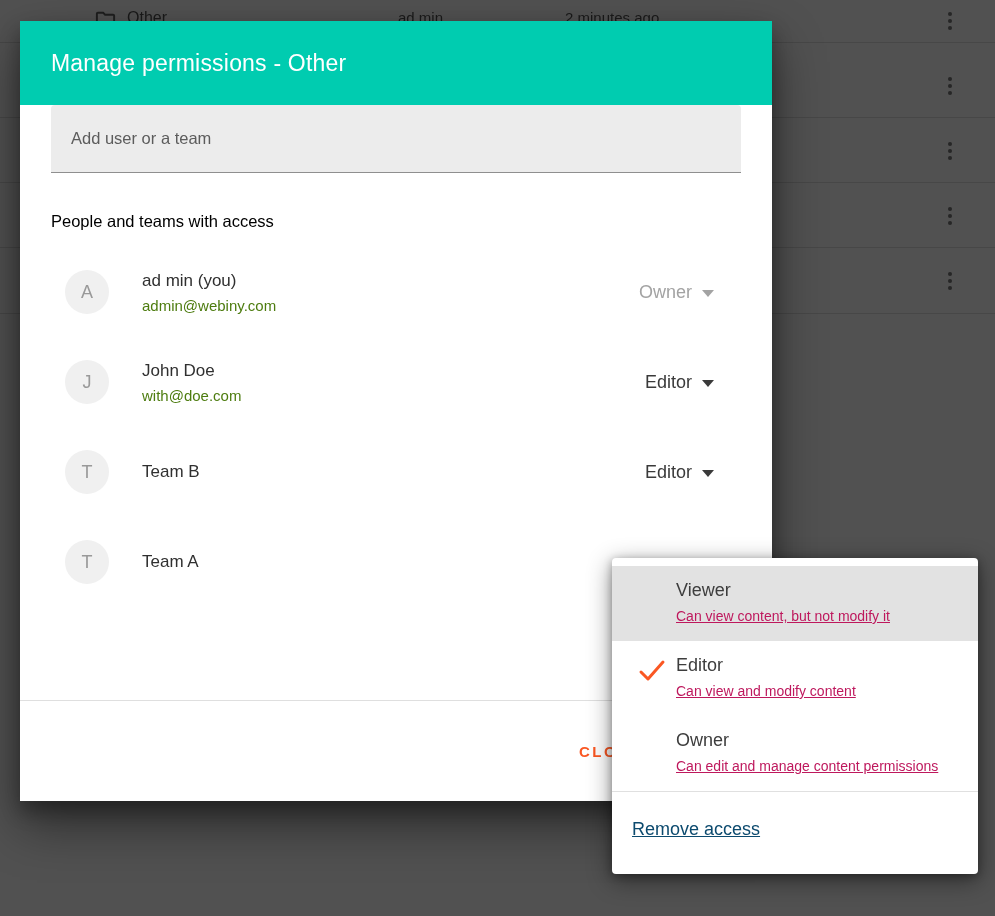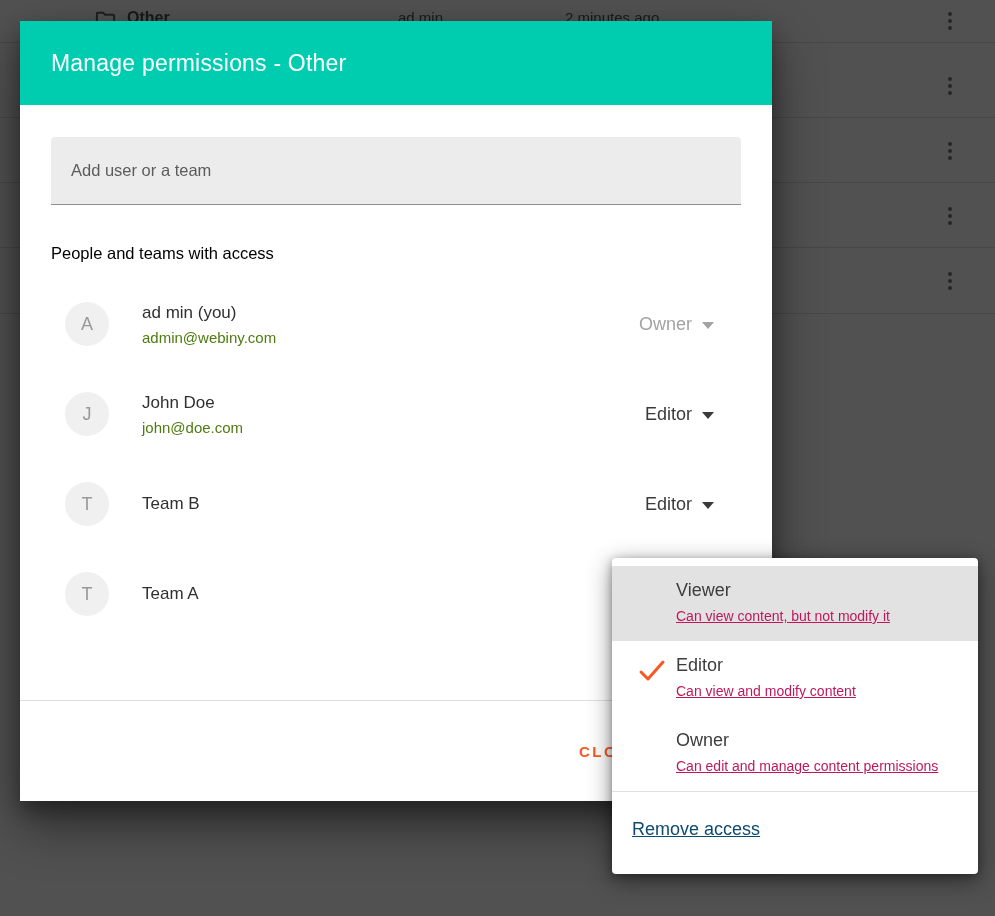--- a/index.html
+++ b/index.html
@@ -3,34 +3,34 @@
 <meta charset="utf-8">
 <style>
   * { margin:0; padding:0; box-sizing:border-box; }
   html,body { background:#515151; font-family:"Liberation Sans", sans-serif; }
   .screen { position:relative; width:995px; height:916px; background:#515151; overflow:hidden; }
 
   
   .bd-border { position:absolute; left:0; width:995px; height:1px; background:#474747; }
   .bd-row-top { position:absolute; left:0; top:0; width:995px; height:42px; }
   .bd-cell { position:absolute; top:9px; color:#1a1a1a; font-size:16px; white-space:nowrap; }
-  .bd-name { left:127px; font-weight:700; }
+  .bd-name { left:127px; font-weight:400; }
   .bd-createdby { left:398px; font-size:15px; }
   .bd-modified { left:565px; font-size:15px; }
   .folder-ic { position:absolute; left:94px; top:8px; width:23px; height:23px; }
   .kebab { position:absolute; left:942px; width:16px; display:flex; flex-direction:column; align-items:center; gap:3px; }
   .kebab i { width:4px; height:4px; border-radius:50%; background:#262626; }
 
   
   .dialog { position:absolute; left:20px; top:21px; width:752px; height:780px; background:#ffffff;
             box-shadow:0 24px 48px rgba(0,0,0,.45), 0 10px 18px rgba(0,0,0,.3); z-index:2; }
   .dlg-header { height:84px; background:#00ccb0; display:flex; align-items:center; padding:0 31px; }
   .dlg-title { color:#ffffff; font-size:23px; font-weight:400; letter-spacing:.2px; }
   .dlg-body { padding:0 31px; }
-  .add-input { margin-top:32px; width:100%; height:68px; background:#ececec; border:none;
+  .add-input { width:100%; height:68px; background:#ececec; border:none;
                border-bottom:1px solid #8f8f8f; border-radius:4px 4px 0 0; outline:none;
                font-family:"Liberation Sans",sans-serif; font-size:16.5px; color:#333; padding:0 20px; display:block; }
   .add-input::placeholder { color:#5c5c5c; opacity:1; }
   .section-label { margin-top:39px; font-size:16.5px; color:#000000; }
   .people { margin-top:16px; }
   .person-row { position:relative; height:90px; display:flex; align-items:center; }
   .avatar { width:44px; height:44px; border-radius:50%; background:#f0f0f0; color:#999;
             font-size:18px; display:flex; align-items:center; justify-content:center;
             margin-left:14px; margin-right:33px; flex:0 0 44px; }
   .p-name { font-size:17px; color:#303030; }
@@ -119,21 +119,21 @@
           <div class="role-select disabled">
             <span>Owner</span>
             <span class="chev"></span>
           </div>
         </div>
 
         <div class="person-row">
           <div class="avatar">J</div>
           <div>
             <div class="p-name">John Doe</div>
-            <div class="p-email">john@doe.com</div>
+            <div class="p-email">with@doe.com</div>
           </div>
           <div class="role-select">
             <span>Editor</span>
             <span class="chev"></span>
           </div>
         </div>
 
         <div class="person-row">
           <div class="avatar">T</div>
           <div class="p-name">Team B</div>

